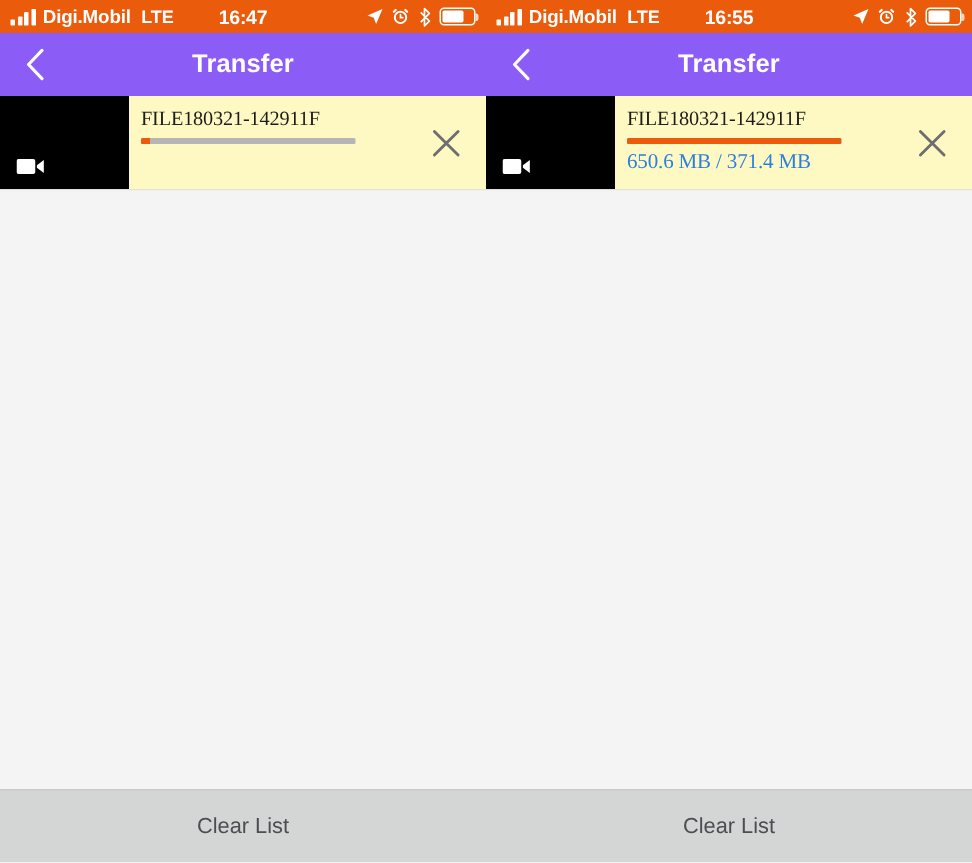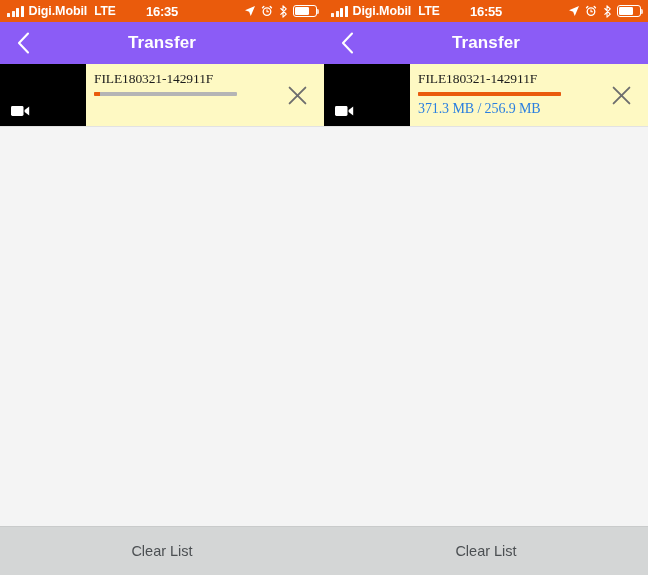--- a/index.html
+++ b/index.html
@@ -269,21 +269,21 @@
         <div class="sb-left">
           <span class="signal-bars">
             <i></i>
               <i></i>
               <i></i>
               <i></i>
           </span>
           <span class="carrier">Digi.Mobil</span>
           <span class="network">LTE</span>
         </div>
-        <div class="sb-time">16:35</div>
+        <div class="sb-time">16:47</div>
         <div class="sb-right">
           <svg class="ic" width="12" height="12" viewBox="0 0 24 24">
             <path d="M22 2 2 10.5l8.3 3.2L13.5 22 22 2z" fill="#ffffff"></path>
           </svg>
           <svg class="ic" width="12" height="12" viewBox="0 0 24 24">
             <circle cx="12" cy="13.2" r="7.6" fill="none" stroke="#ffffff" stroke-width="2.6"></circle>
             <path d="M12 9.4v4.1h3" fill="none" stroke="#ffffff" stroke-width="2.2" stroke-linecap="round"></path>
             <path d="M5.6 3.2 3.1 5.7M18.4 3.2l2.5 2.5" stroke="#ffffff" stroke-width="2.8" stroke-linecap="round"></path>
           </svg>
           <svg class="ic" width="10" height="13" viewBox="0 0 16 24">
@@ -373,21 +373,21 @@
           <svg class="vid-icon" width="19" height="12" viewBox="0 0 19 12">
             <rect x="0" y="1" width="12.5" height="10" rx="1.4" fill="#ffffff"></rect>
             <path d="M13.6 5.1 18.2 1.6v8.8l-4.6-3.5z" fill="#ffffff"></path>
           </svg>
         </div>
         <div class="row-body">
           <div class="file-name">FILE180321-142911F</div>
           <div class="progress">
             <div class="bar" style="width:99.97%"></div>
           </div>
-          <div class="file-size">371.3 MB / 256.9 MB</div>
+          <div class="file-size">650.6 MB / 371.4 MB</div>
         </div>
         <div class="row-close">
           <svg width="19" height="19" viewBox="0 0 19 19">
             <path d="M1.6 1.6 17.4 17.4M17.4 1.6 1.6 17.4" stroke="#6e6e6e" stroke-width="1.9" stroke-linecap="round"></path>
           </svg>
         </div>
       </div>
 
       <div class="content-blank"></div>
     </div>

